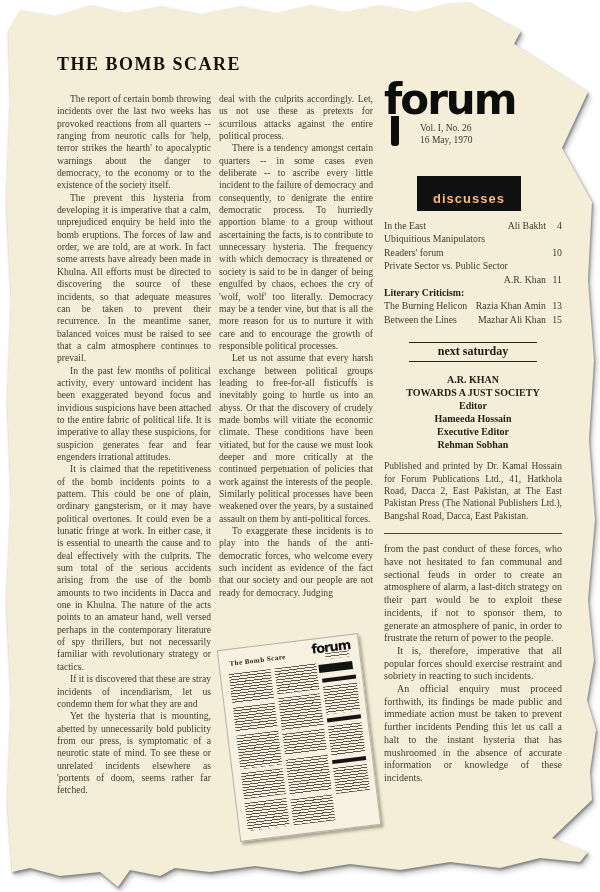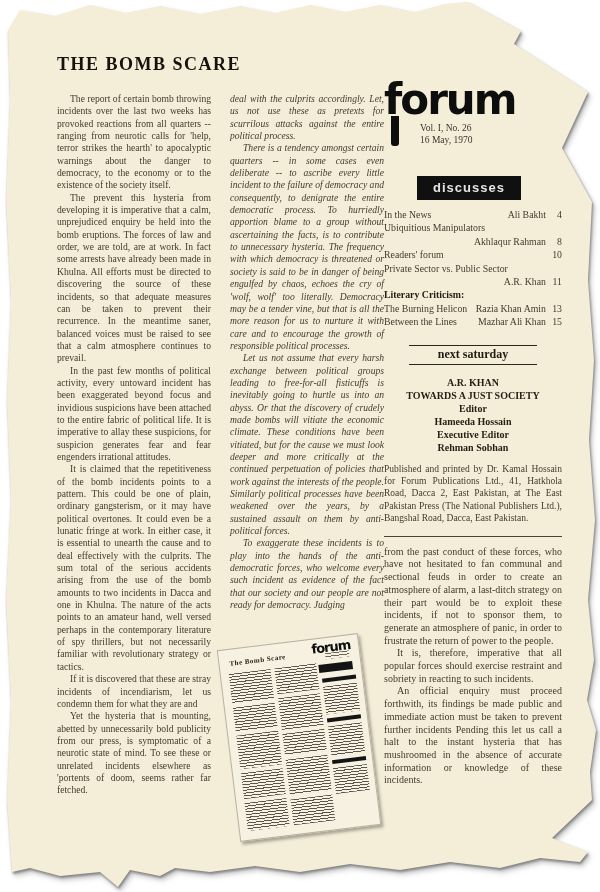--- a/index.html
+++ b/index.html
@@ -9,31 +9,31 @@
   .sheet{position:absolute;left:0;top:0;width:600px;height:892px;background:#f4edd8;
     clip-path:polygon(8px 30px,20px 10px,55px 16px,90px 5px,125px 13px,160px 6px,200px 14px,240px 6px,275px 13px,310px 5px,345px 12px,380px 5px,415px 12px,445px 4px,468px 2px,521px 31px,514px 44px,588px 92px,562px 148px,592px 202px,588px 280px,594px 360px,589px 440px,595px 520px,588px 600px,594px 660px,587px 700px,596px 730px,590px 772px,592px 800px,552px 838px,588px 852px,580px 862px,540px 858px,500px 868px,450px 862px,400px 870px,350px 864px,300px 872px,255px 866px,210px 872px,175px 868px,160px 876px,130px 870px,118px 887px,100px 872px,60px 876px,30px 868px,12px 872px,7px 800px,11px 700px,6px 600px,11px 500px,7px 400px,11px 300px,6px 200px,10px 100px);}
   .ink{color:#453a2c;}
   .headline{position:absolute;left:57px;top:54px;font-size:18px;font-weight:bold;
     letter-spacing:1.5px;color:#17120d;}
   .bodycol{position:absolute;top:93px;width:154px;font-size:9.6px;line-height:12.35px;
     text-align:justify;text-justify:inter-word;}
   .bodycol p{margin:0;}
   .bodycol p.ind{text-indent:13px;}
   #col1{left:57px;}
-  #col2{left:230px;font-style:italic;}
+  #col2{left:219px;}
   
   #col3{position:absolute;left:384px;top:80px;width:178px;}
   .logo-block{position:relative;height:70px;}
   .logo-word{font-family:"DejaVu Sans",sans-serif;font-weight:800;font-size:42px;
     letter-spacing:-2px;color:#0d0d0d;line-height:40px;}
   .f-stem{position:absolute;left:7px;top:36px;width:8px;height:30px;background:#0d0d0d;border-radius:0 0 3px 3px;}
   .vol-block{position:absolute;left:36px;top:42px;font-size:9.5px;line-height:12px;color:#3c342a;}
-  .badge{margin:26px 0 0 33px;display:inline-block;background:#101010;color:#e5e5e5;
+  .badge{margin:26px 0 0 33px;display:inline-block;background:#101010;color:#fdba74;
     font-family:"Liberation Sans",sans-serif;font-weight:bold;font-size:13px;
-    letter-spacing:1px;padding:4px 16px 5px;}
+    letter-spacing:1px;padding:15px 16px 5px;}
   .sec-head{margin:18px auto 0;border-top:1.5px solid #2b251d;border-bottom:1.5px solid #2b251d;
     text-align:center;font-weight:bold;font-size:12px;color:#201a13;padding:1px 0 2px;}
   #head-this{width:152px;}
   #head-next{width:128px;margin-top:16px;}
   .toc{margin-top:8px;font-size:9.8px;line-height:13.4px;color:#453a2c;}
   .toc-row{display:flex;align-items:baseline;}
   .toc-row .a{margin-left:auto;padding-left:6px;}
   .toc-row .p{width:16px;text-align:right;flex:none;}
   .toc-multi{display:block;}
   .toc-multi .ar{display:flex;}
@@ -98,30 +98,26 @@
           <div>Vol. I, No. 26</div>
           <div>16 May, 1970</div>
         </div>
       </div>
 
       <span class="badge">discusses</span>
 
 
       <div class="toc">
         <div class="toc-row">
-          <span class="t">In the News</span>
+          <span class="t">In the East</span>
           <span class="a">Ali Bakht</span>
           <span class="p">4</span>
         </div>
         <div class="toc-multi">
           <div class="t">Ubiquitious Manipulators</div>
-          <div class="ar">
-              <span class="a">Akhlaqur Rahman</span>
-              <span class="p">8</span>
-            </div>
         </div>
         <div class="toc-row">
           <span class="t">Readers' forum</span>
           <span class="a"></span>
           <span class="p">10</span>
         </div>
         <div class="toc-multi">
           <div class="t">Private Sector vs. Public Sector</div>
           <div class="ar">
               <span class="a">A.R. Khan</span>

